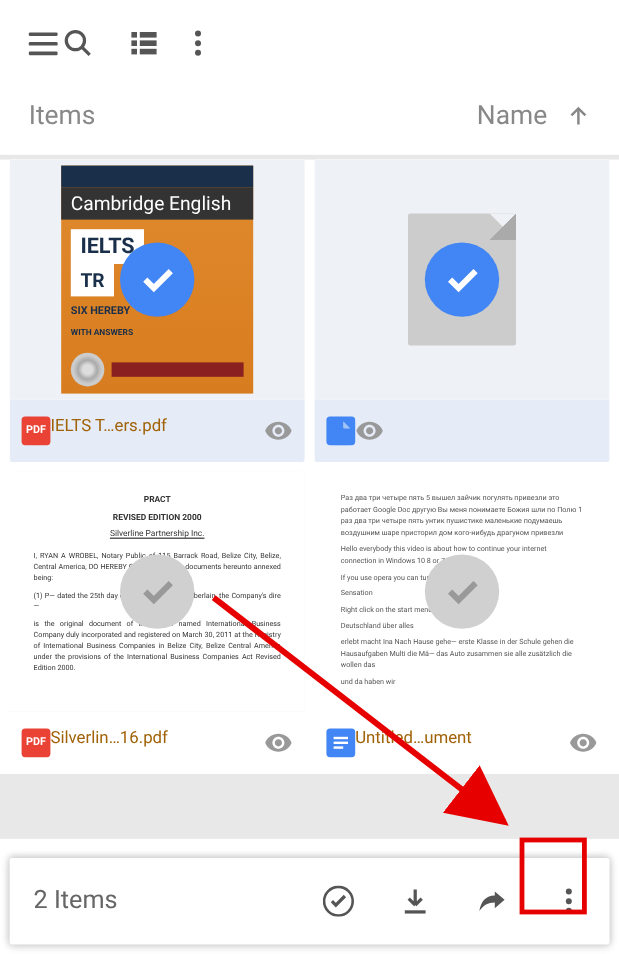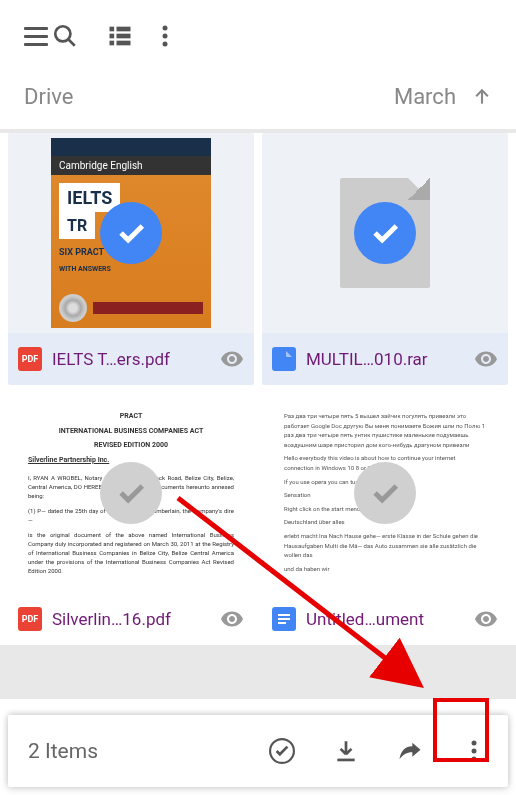--- a/index.html
+++ b/index.html
@@ -17,53 +17,53 @@
     .subheader-label { font-size: 22px; color: #888; font-weight: 400; }
     .sort-area { display: flex; align-items: center; gap: 16px; }
     
     .grid { display: grid; grid-template-columns: 1fr 1fr; gap: 8px; padding: 0 8px; background: #fff; }
     .card { background: #fff; border-radius: 2px; overflow: hidden; position: relative; }
     .thumb { height: 200px; background: #f5f5f5; display: flex; align-items: center; justify-content: center; position: relative; overflow: hidden; }
     .thumb.selected-bg { background: #eef1f5; }
     
     .ielts-book { width: 160px; height: 190px; background: linear-gradient(#e08a2e, #d87d1f); position: relative; display: flex; flex-direction: column; }
     .ielts-header { height: 18px; background: #1a2f4a; }
-    .ielts-band { background: #333; color: #fff; font-size: 10px; padding: 4px 8px; }
+    .ielts-band { background: #333; color: #fff; font-size: 16px; padding: 4px 8px; }
     .ielts-body { flex: 1; padding: 8px; }
     .ielts-title { background: #fff; color: #1a2f4a; font-weight: bold; font-size: 18px; padding: 4px 8px; display: inline-block; }
     .ielts-sub { font-size: 9px; color: #1a2f4a; margin-top: 8px; font-weight: bold; }
     .ielts-bottom { height: 40px; display: flex; align-items: center; gap: 6px; padding: 0 8px; }
     .ielts-cd { width: 28px; height: 28px; border-radius: 50%; background: radial-gradient(circle,#ddd 20%,#aaa 40%,#ccc 60%); }
     .ielts-bar { flex: 1; height: 12px; background: #8b2020; }
     
     .rar-icon { width: 90px; height: 110px; background: #ccc; position: relative; border-radius: 2px; }
     .rar-icon::before { content: ''; position: absolute; top: 0; right: 0; width: 0; height: 0; border-left: 22px solid transparent; border-top: 22px solid #eef1f5; }
     .rar-icon::after { content: ''; position: absolute; top: 0; right: 0; width: 22px; height: 22px; background: linear-gradient(135deg, transparent 50%, #aaa 50%); }
     
     .doc-thumb { width: 100%; height: 100%; background: #fff; padding: 18px 20px; font-size: 6px; line-height: 1.5; color: #333; overflow: hidden; }
     .doc-thumb .dt-title { text-align: center; font-weight: bold; font-size: 7px; margin-bottom: 4px; }
-    .doc-thumb .dt-sub { text-align: left; text-decoration: underline; font-size: 7px; margin-bottom: 8px; font-weight: bold; }
+    .doc-thumb .dt-sub { text-align: center; text-decoration: underline; font-size: 7px; margin-bottom: 8px; }
     .doc-thumb p { margin-bottom: 6px; text-align: justify; }
     
     .doc-thumb2 { width: 100%; height: 100%; background: #fff; padding: 18px 22px; font-size: 6px; line-height: 1.6; color: #555; }
     .doc-thumb2 p { margin-bottom: 4px; }
     
     .sel-badge { position: absolute; width: 62px; height: 62px; border-radius: 50%; display: flex; align-items: center; justify-content: center; top: 50%; left: 50%; transform: translate(-50%, -50%); }
     .sel-badge.blue { background: #4285f4; }
     .sel-badge.gray { background: #d0d0d0; }
     .sel-badge svg { stroke: #fff; }
     .sel-badge.gray svg { stroke: #999; }
     
-    .card-footer { display: flex; align-items: center; padding: 14px 10px; gap: 10px; }
+    .card-footer { display: flex; padding: 14px 10px; }
     .card-footer.selected { background: #e5ecf7; }
     .file-type-icon { width: 24px; height: 24px; border-radius: 3px; display: flex; align-items: center; justify-content: center; font-size: 9px; font-weight: bold; color: #fff; flex-shrink: 0; }
     .file-type-icon.pdf { background: #ea4335; }
     .file-type-icon.file { background: #4285f4; display: flex; align-items: flex-end; justify-content: center; }
     .file-type-icon.doc { background: #4285f4; }
-    .filename { flex: 1; font-size: 17px; color: #701a75; white-space: nowrap; overflow: hidden; }
+    .filename { flex: 1; font-size: 14px; color: #a16207; white-space: nowrap; overflow: hidden; }
     .view-icon { color: #999; flex-shrink: 0; }
     
     .actionbar { position: absolute; bottom: 8px; left: 8px; right: 8px; background: #fff; border-radius: 2px; box-shadow: 0 -1px 6px rgba(0,0,0,0.18), 0 2px 8px rgba(0,0,0,0.12); display: flex; align-items: center; padding: 22px 20px; gap: 25px; }
     .actionbar-count { flex: 1; font-size: 21px; color: #666; }
     .actionbar-icons { display: flex; align-items: center; gap: 36px; }
     .actionbar-icons .ab-btn { cursor: pointer; color: #555; display: flex; align-items: center; justify-content: center; width: 28px; height: 28px; }
     
     .arrow-annotation { position: absolute; pointer-events: none; z-index: 50; }
     .highlight-box { position: absolute; border: 4px solid #e60000; pointer-events: none; z-index: 51; }
     
@@ -101,42 +101,42 @@
       <svg width="6" height="24" viewBox="0 0 6 24" fill="#555">
           <circle cx="3" cy="4" r="2.5"></circle>
           <circle cx="3" cy="12" r="2.5"></circle>
           <circle cx="3" cy="20" r="2.5"></circle>
         </svg>
     </div>
   </div>
 </div>
 
 <div class="subheader">
-  <div class="subheader-label">Drive</div>
+  <div class="subheader-label">Items</div>
   <div class="sort-area">
-    <span class="subheader-label">March</span>
+    <span class="subheader-label">Name</span>
     <svg width="20" height="20" viewBox="0 0 24 24" fill="none" stroke="#888" stroke-width="2.5">
         <line x1="12" y1="20" x2="12" y2="4"></line>
         <polyline points="5,11 12,4 19,11"></polyline>
       </svg>
   </div>
 </div>
 
 <div class="grid-wrapper">
 <div class="grid">
 
   <div class="card">
     <div class="thumb selected-bg">
       <div class="ielts-book">
         <div class="ielts-header"></div>
         <div class="ielts-band">Cambridge English</div>
         <div class="ielts-body">
           <div><span class="ielts-title">IELTS</span></div>
           <div><span class="ielts-title" style="font-size:16px;">TR</span></div>
-          <div class="ielts-sub">SIX PRACT</div>
+          <div class="ielts-sub">SIX HEREBY</div>
           <div class="ielts-sub" style="font-size:7px;">WITH ANSWERS</div>
         </div>
         <div class="ielts-bottom">
               <div class="ielts-cd"></div>
               <div class="ielts-bar"></div>
             </div>
       </div>
       <div class="sel-badge blue">
         <svg width="34" height="34" viewBox="0 0 24 24" fill="none" stroke-width="3.5">
               <polyline points="5,12 10,17 20,7"></polyline>
@@ -161,32 +161,30 @@
             </svg>
       </div>
     </div>
     <div class="card-footer selected">
       <div class="file-type-icon file">
         <svg width="16" height="20" viewBox="0 0 16 20" fill="#fff">
               <path d="M2 0h8l6 6v12a2 2 0 01-2 2H2a2 2 0 01-2-2V2a2 2 0 012-2z" fill="#4285f4"></path>
               <path d="M10 0l6 6h-5a1 1 0 01-1-1V0z" fill="#a3c4f7"></path>
             </svg>
       </div>
-      <div class="filename">MULTIL…010.rar</div>
       <svg class="view-icon" width="24" height="24" viewBox="0 0 24 24" fill="#999">
             <path d="M12 4.5C7 4.5 2.73 7.61 1 12c1.73 4.39 6 7.5 11 7.5s9.27-3.11 11-7.5c-1.73-4.39-6-7.5-11-7.5zM12 17c-2.76 0-5-2.24-5-5s2.24-5 5-5 5 2.24 5 5-2.24 5-5 5zm0-8c-1.66 0-3 1.34-3 3s1.34 3 3 3 3-1.34 3-3-1.34-3-3-3z"></path>
           </svg>
     </div>
   </div>
 
   <div class="card">
     <div class="thumb">
       <div class="doc-thumb">
         <div class="dt-title">PRACT</div>
-        <div class="dt-title">INTERNATIONAL BUSINESS COMPANIES ACT</div>
         <div class="dt-title">REVISED EDITION 2000</div>
         <div class="dt-sub">Silverline Partnership Inc.</div>
         <p>I, RYAN A WROBEL, Notary Public of 115 Barrack Road, Belize City, Belize, Central America, DO HEREBY CERTIFY that the documents hereunto annexed being:</p>
         <p>(1) P— dated the 25th day of March, 20— a Chamberlain, the Company's dire—</p>
         <p>is the original document of the above named International Business Company duly incorporated and registered on March 30, 2011 at the Registry of International Business Companies in Belize City, Belize Central America under the provisions of the International Business Companies Act Revised Edition 2000.</p>
       </div>
       <div class="sel-badge gray">
         <svg width="34" height="34" viewBox="0 0 24 24" fill="none" stroke-width="3.5">
               <polyline points="5,12 10,17 20,7"></polyline>
             </svg>

